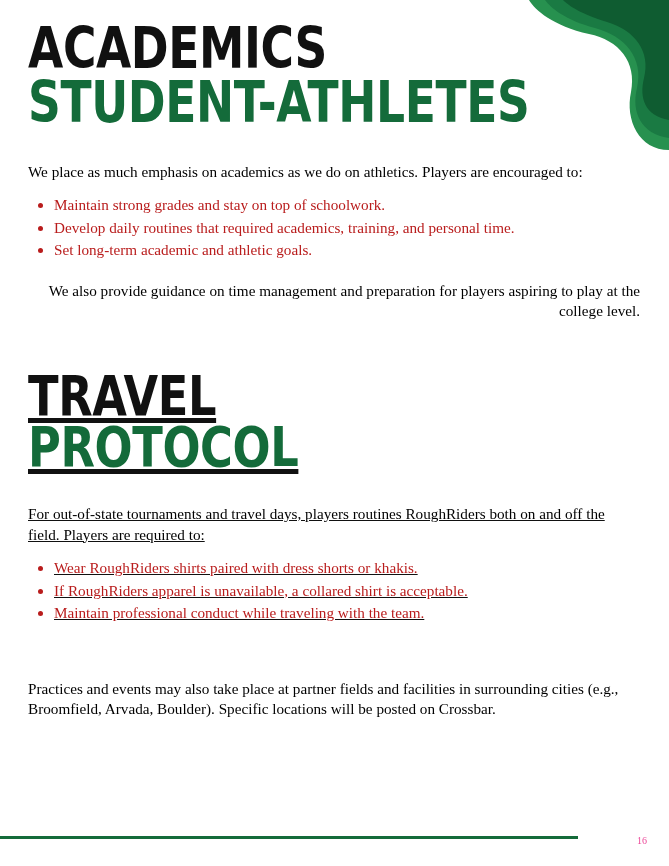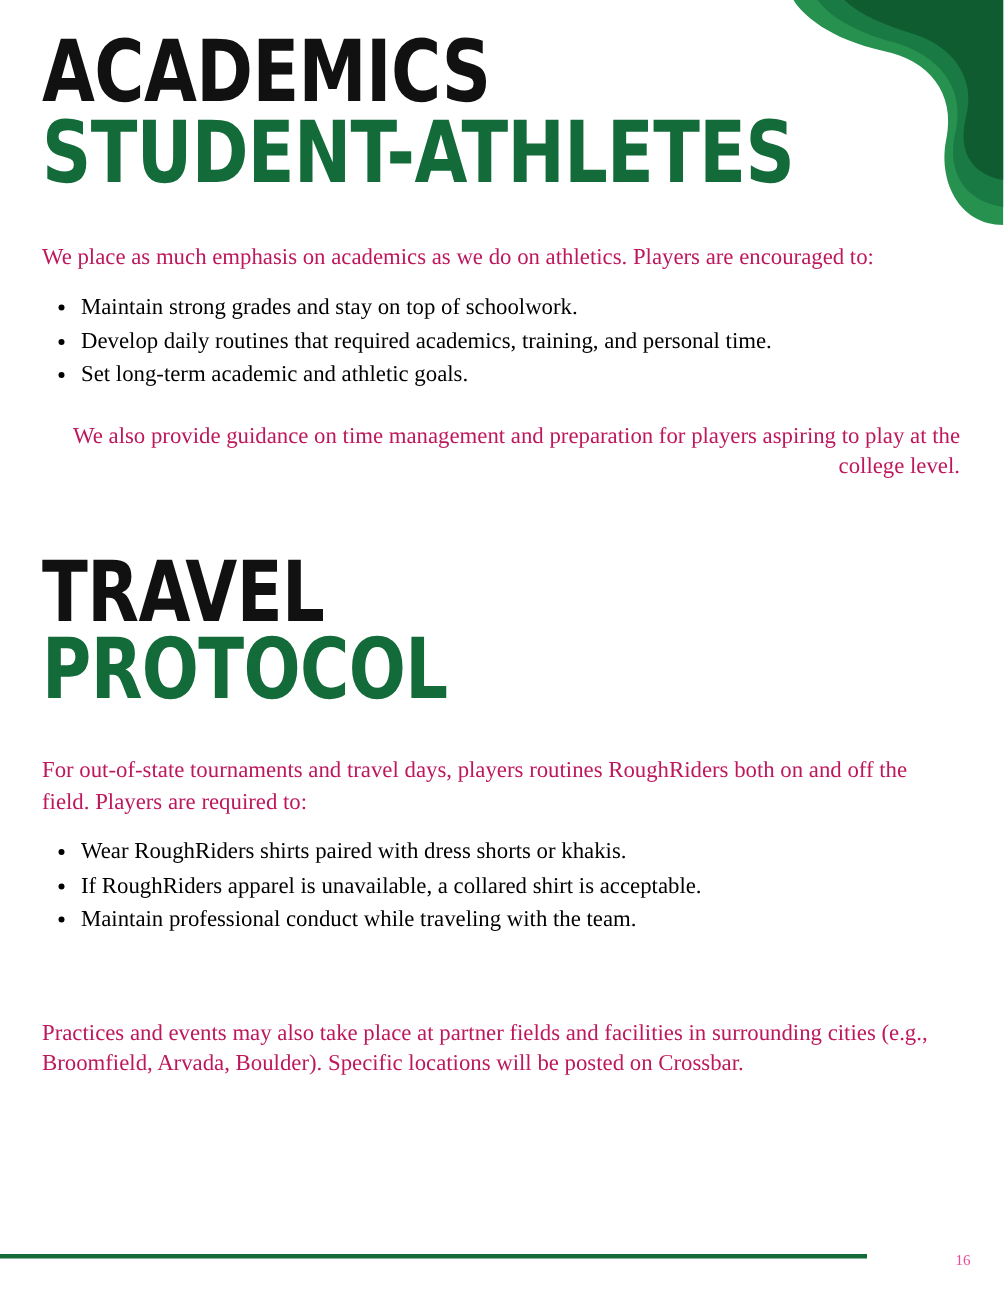--- a/index.html
+++ b/index.html
@@ -66,45 +66,46 @@
     margin-top: 2px;
   }
 
   .section-academics .h-line1 { font-size: 57px; }
   .section-academics .h-line2 { font-size: 57px; }
 
   .para {
     font-size: 15.2px;
     line-height: 1.35;
     margin: 0;
-    color: #be185d;
+    color: #000000;
   }
 
   .para.intro {
     margin-top: 33px;
   }
 
   ul.bullets {
     margin: 13px 0 0 0;
     padding-left: 26px;
   }
   ul.bullets li {
     font-size: 15.2px;
     line-height: 1.35;
     margin-bottom: 2px;
-    color: #000000;
+    color: #b91c1c;
   }
 
   .para.after-bullets {
     margin-top: 20px;
     text-align: right;
   }
 
   .section-travel {
     margin-top: 48px;
+    text-decoration: underline;
   }
   .section-travel .h-line1 { font-size: 56px; }
   .section-travel .h-line2 { font-size: 56px; margin-top: 0px; }
 
   .section-travel .para.intro {
     margin-top: 31px;
   }
 
   .facility-block {
     margin-top: 55px;

